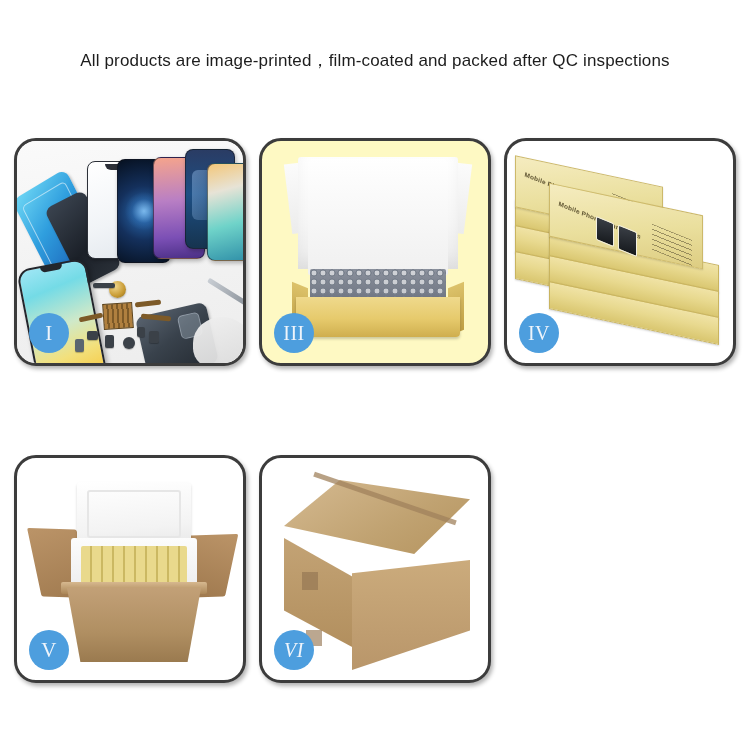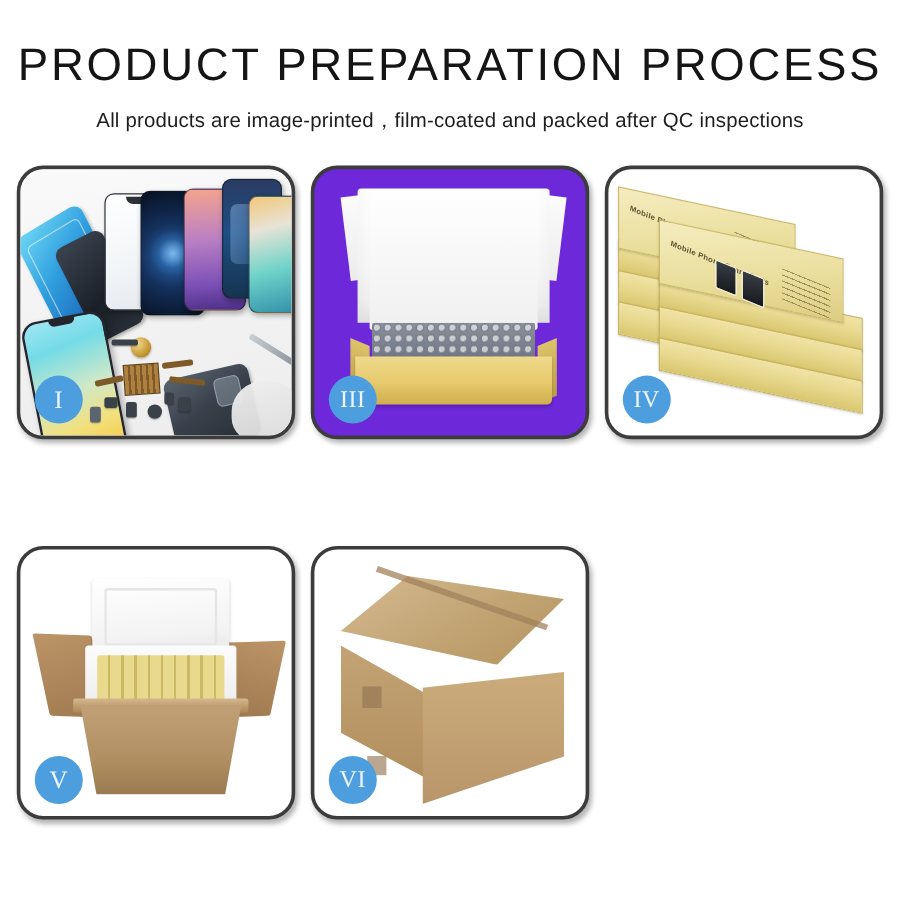--- a/index.html
+++ b/index.html
@@ -244,21 +244,21 @@
     background: linear-gradient(172deg,#7c848d 0%, #444b53 30%, #1d2127 68%, #2c3138 100%);
     opacity:.82;
   }
   .innerpart:before{
     content:""; position:absolute; left:50%; top:4px; transform:translateX(-50%);
     width:26px; height:5px; border-radius:0 0 5px 5px; background:rgba(15,18,22,.8);
   }
   .tape{ position:absolute; width:15px; height:11px; background:#d8ac52; border-radius:2px; opacity:.92; }
 
   
-  .p3 { background:#6d28d9; }
+  .p3 { background:#fef9c3; }
   .box3{
     position:absolute; left:30px; top:16px; width:172px; height:186px;
   }
   .box3-lid{
     position:absolute; left:6px; top:0; width:160px; height:112px;
     background: linear-gradient(180deg,#ffffff 0%, #f6f6f6 60%, #eaeaea 100%);
     border-radius:3px 3px 0 0;
     box-shadow: inset 0 -8px 14px rgba(0,0,0,.05);
   }
   .box3-foam{
@@ -378,21 +378,21 @@
     background: linear-gradient(180deg,#fcfcfc,#ececec);
     border-radius:3px;
   }
   .ybars{
     position:absolute; left:46px; top:70px; width:106px; height:40px;
     background: repeating-linear-gradient(90deg,#e9d98c 0 9px,#cbb862 9px 11px);
     border-radius:2px;
   }
 
   
-  .p6 { background:#ffffff; }
+  .p6 { background:#ffffff;font-style:italic; }
   .ship{ position:absolute; left:22px; top:22px; width:186px; height:180px; }
   .ship-top{
     position:absolute; left:0; top:0; width:186px; height:74px;
     background: linear-gradient(150deg,#d6bb94 0%, #c6a madeup 0%);
     background: linear-gradient(150deg,#d4b98f 0%, #c3a madeup 0%);
     background: linear-gradient(150deg,#d5ba91 0%, #c0a271 60%, #b5945f 100%);
     clip-path: polygon(30% 0, 100% 26%, 70% 100%, 0 62%);
   }
   .ship-left{
     position:absolute; left:0; top:58px; width:70px; height:110px;
@@ -418,21 +418,20 @@
     position:absolute; left:22px; top:150px; width:16px; height:16px;
     background: rgba(150,120,84,.65);
   }
 </style>
 </head>
 <body>
 
 <div class="page">
 
   <div class="header">
-    <div class="title">PRODUCT PREPARATION PROCESS</div>
     <div class="subtitle">All products are image-printed，film-coated and packed after QC inspections</div>
   </div>
 
   <div class="grid">
 
     <div class="panel p1">
       <div class="panel-stage">
         <div class="bgwash"></div>
         <div class="film"></div>
         <div class="film-dark"></div>

